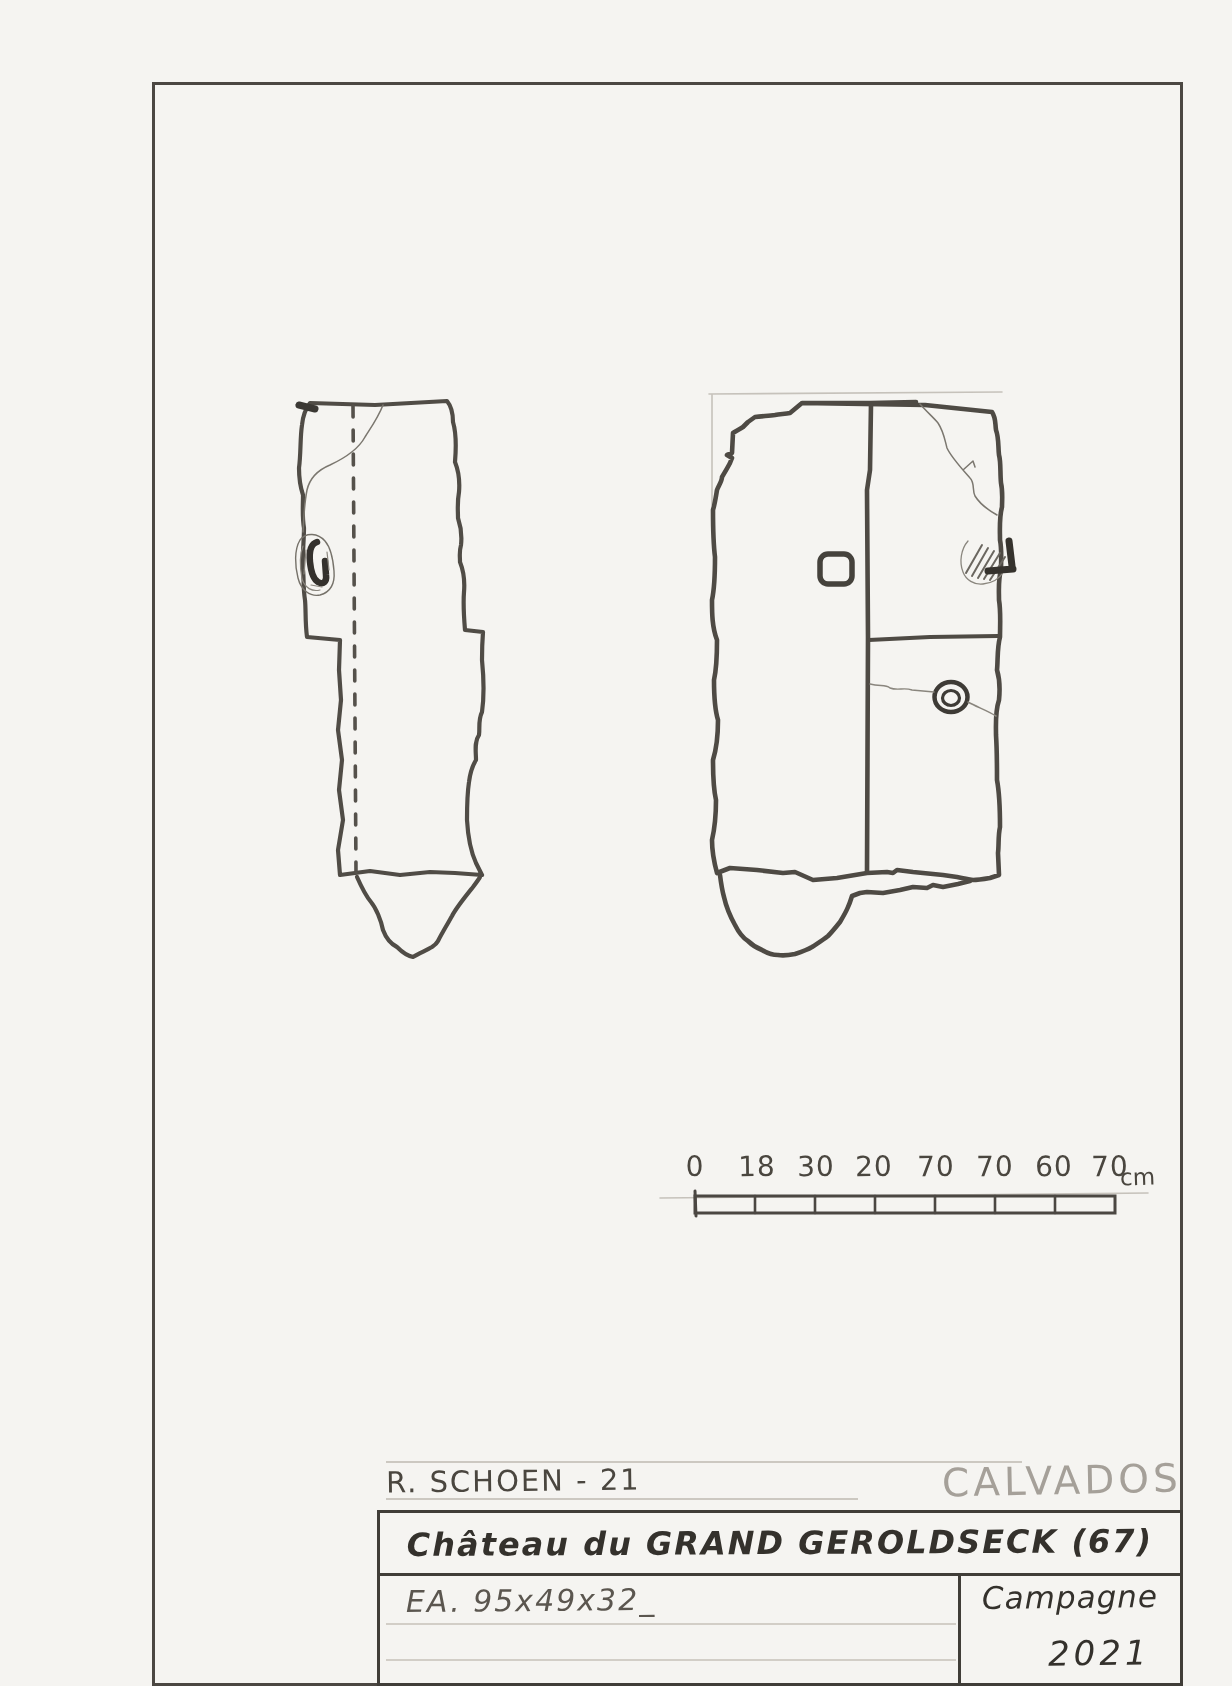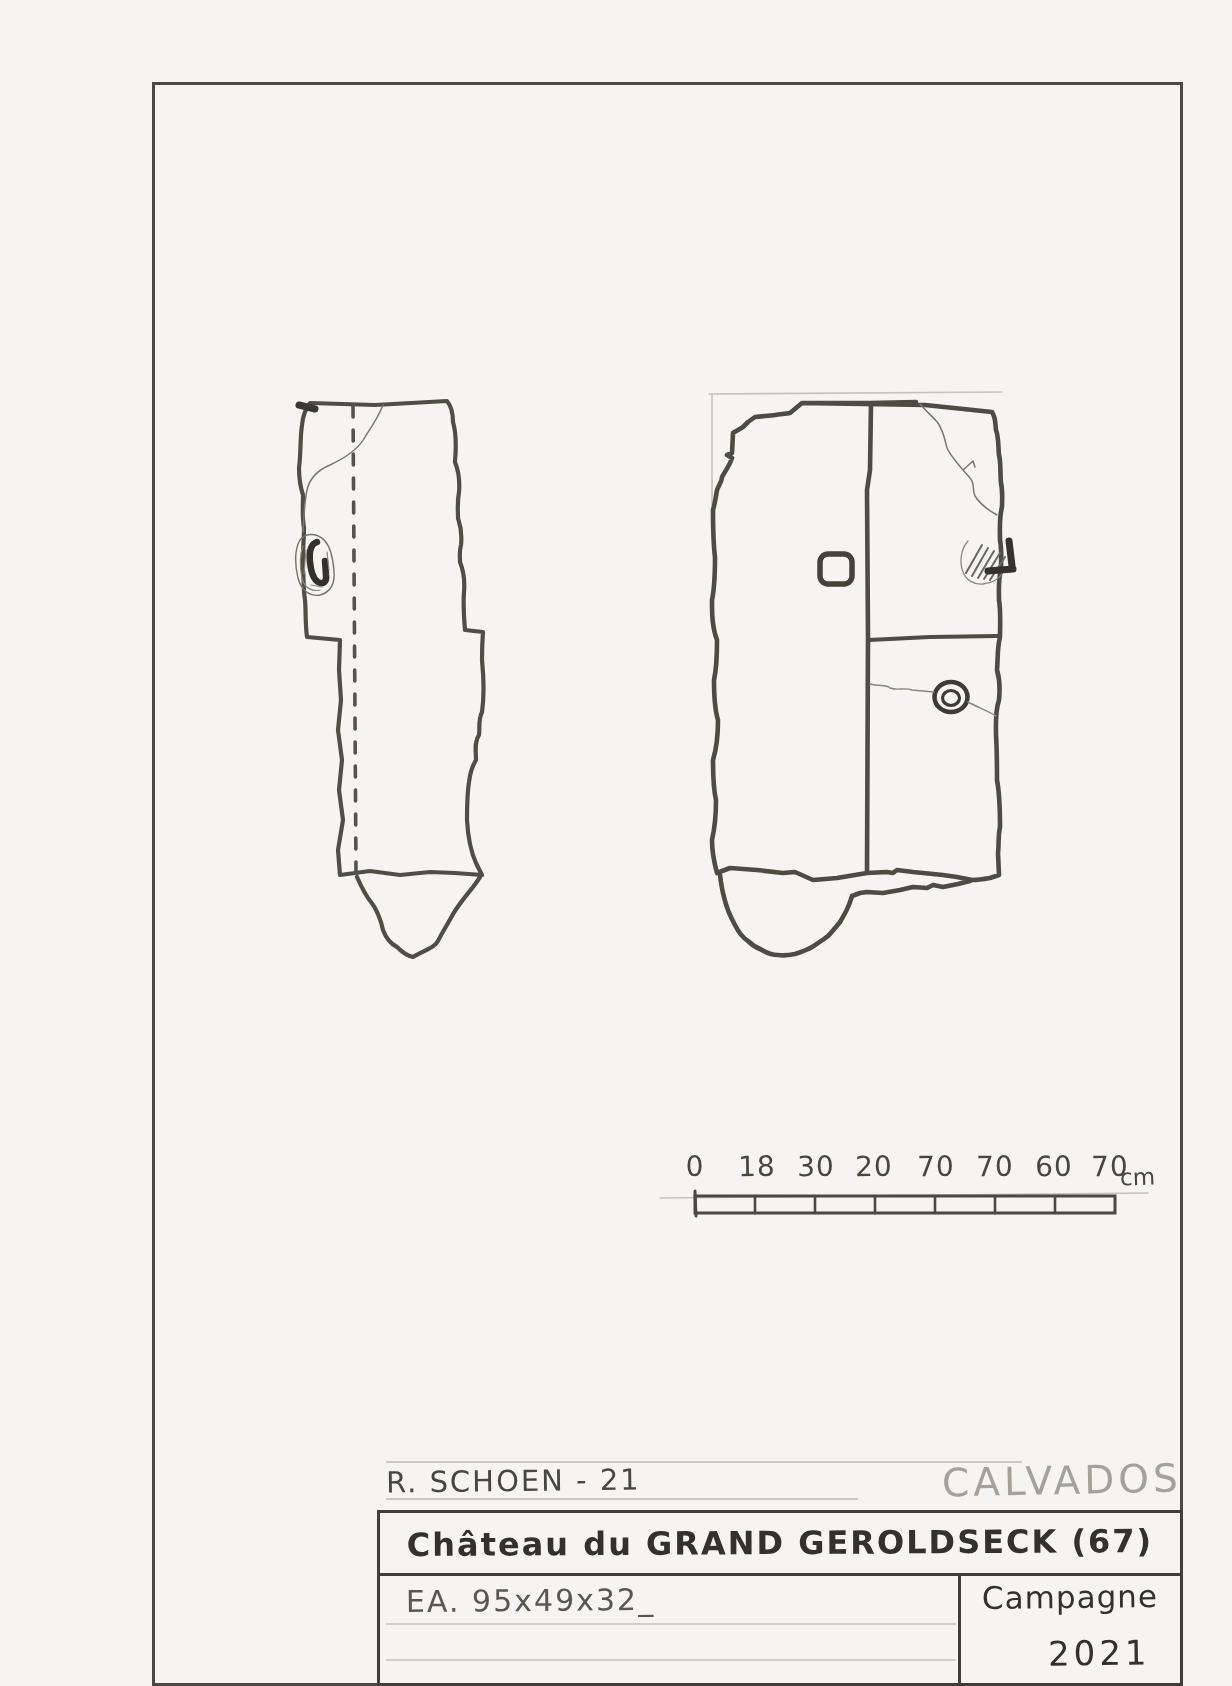--- a/index.html
+++ b/index.html
@@ -33,21 +33,21 @@
     color:#4a463f;transform:rotate(-0.7deg);white-space:pre;
   }
   .region-label{
     left:942px;top:1458px;font-size:39px;letter-spacing:4px;
     color:#a5a099;transform:rotate(-1.2deg);
   }
   .guide{background:#ccc8c1;height:2px;}
   
   .title-block{
     left:377px;top:1510px;width:800px;height:170px;
-    border:3px solid #403d38;background:transparent;
+    border:3px solid #403d38;background:transparent;font-style:italic;
   }
   .tb-title{
     position:absolute;left:0;top:0;width:100%;height:60px;
     display:flex;align-items:center;justify-content:center;
     font-size:32px;font-weight:bold;letter-spacing:2px;color:#34312c;
     transform:rotate(-0.3deg);white-space:pre;
   }
   .tb-hdiv{position:absolute;left:0;top:60px;width:100%;height:3px;background:#403d38;}
   .tb-vdiv{position:absolute;left:578px;top:63px;width:3px;bottom:0;background:#403d38;}
   .tb-ref{

